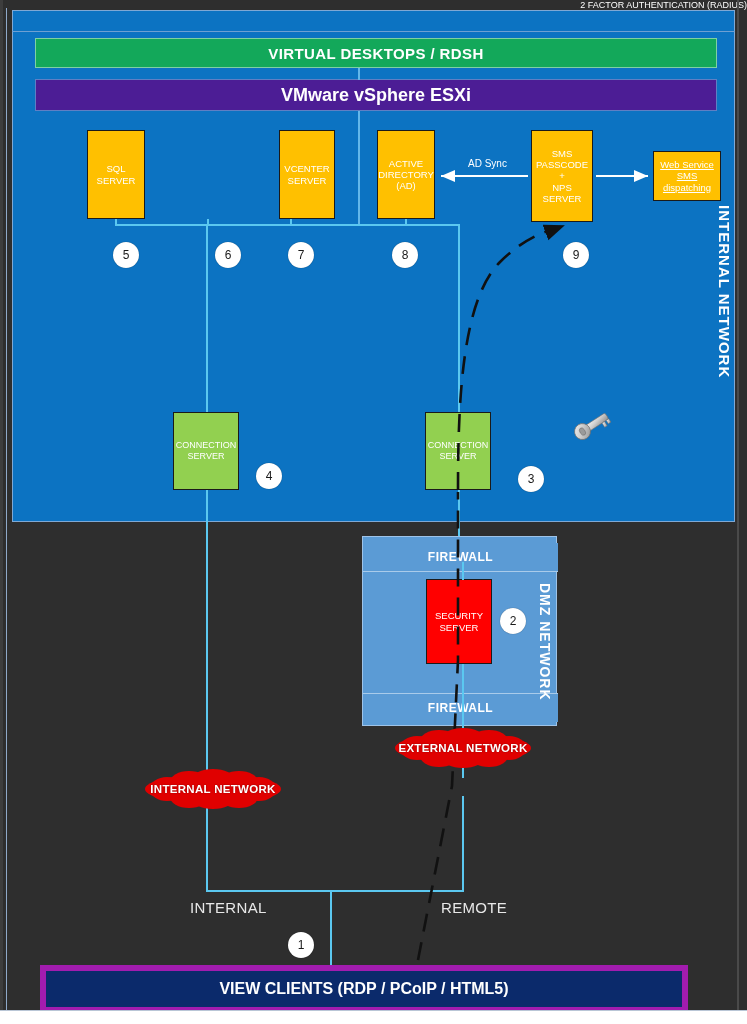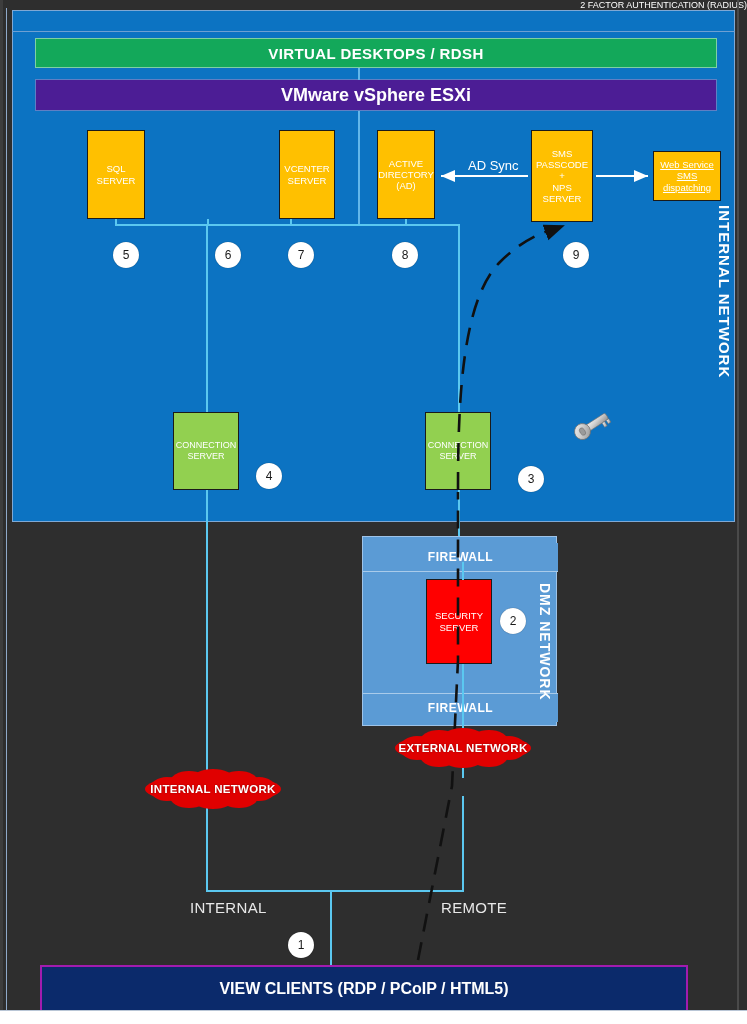--- a/index.html
+++ b/index.html
@@ -61,21 +61,21 @@
     background:#13a85a;border:1px solid #7fd0a3;
     font-size:15px;font-weight:bold;letter-spacing:.4px;
   }
   #banner-esxi{
     left:35px;top:79px;width:682px;height:32px;
     background:#4c1d95;border:1px solid #5f7fc4;
     font-size:18px;font-weight:bold;
   }
   #banner-clients{
     left:40px;top:965px;width:648px;height:48px;
-    background:#0b2a6b;border:2px solid #a21caf;
+    background:#0b2a6b;border:6px solid #a21caf;
     font-size:16px;font-weight:bold;
   }
 
   
   .wire{position:absolute;background:#5bc8f0;}
   .wire-v{width:2px;}
   .wire-h{height:2px;}
   .wire-pale{background:#63b7ea;}
 
   
@@ -124,21 +124,21 @@
   .cloud span{position:relative;z-index:2;text-shadow:0 0 2px rgba(0,0,0,.35);}
 
   
   .dark-cap{
     position:absolute;color:#e8e8e8;font-size:15px;letter-spacing:.3px;
   }
   .blue-cap{
     position:absolute;color:#ffffff;font-size:8.5px;
   }
   #cap-2fa{left:500px;top:447px;font-size:9px;color:#ffffff;white-space:nowrap;text-align:right;}
-  #cap-adsync{left:468px;top:158px;font-size:13px;color:#ffffff;}
+  #cap-adsync{left:468px;top:158px;font-size:10px;color:#ffffff;}
   #svg-arrows{position:absolute;left:0;top:0;width:747px;height:1024px;pointer-events:none;z-index:4;}
 </style>
 </head>
 <body>
 
 <div id="canvas">
 
   <div id="frame-outer"></div>
   <div id="frame-right-rule"></div>
   <div id="frame-left-rule"></div>

